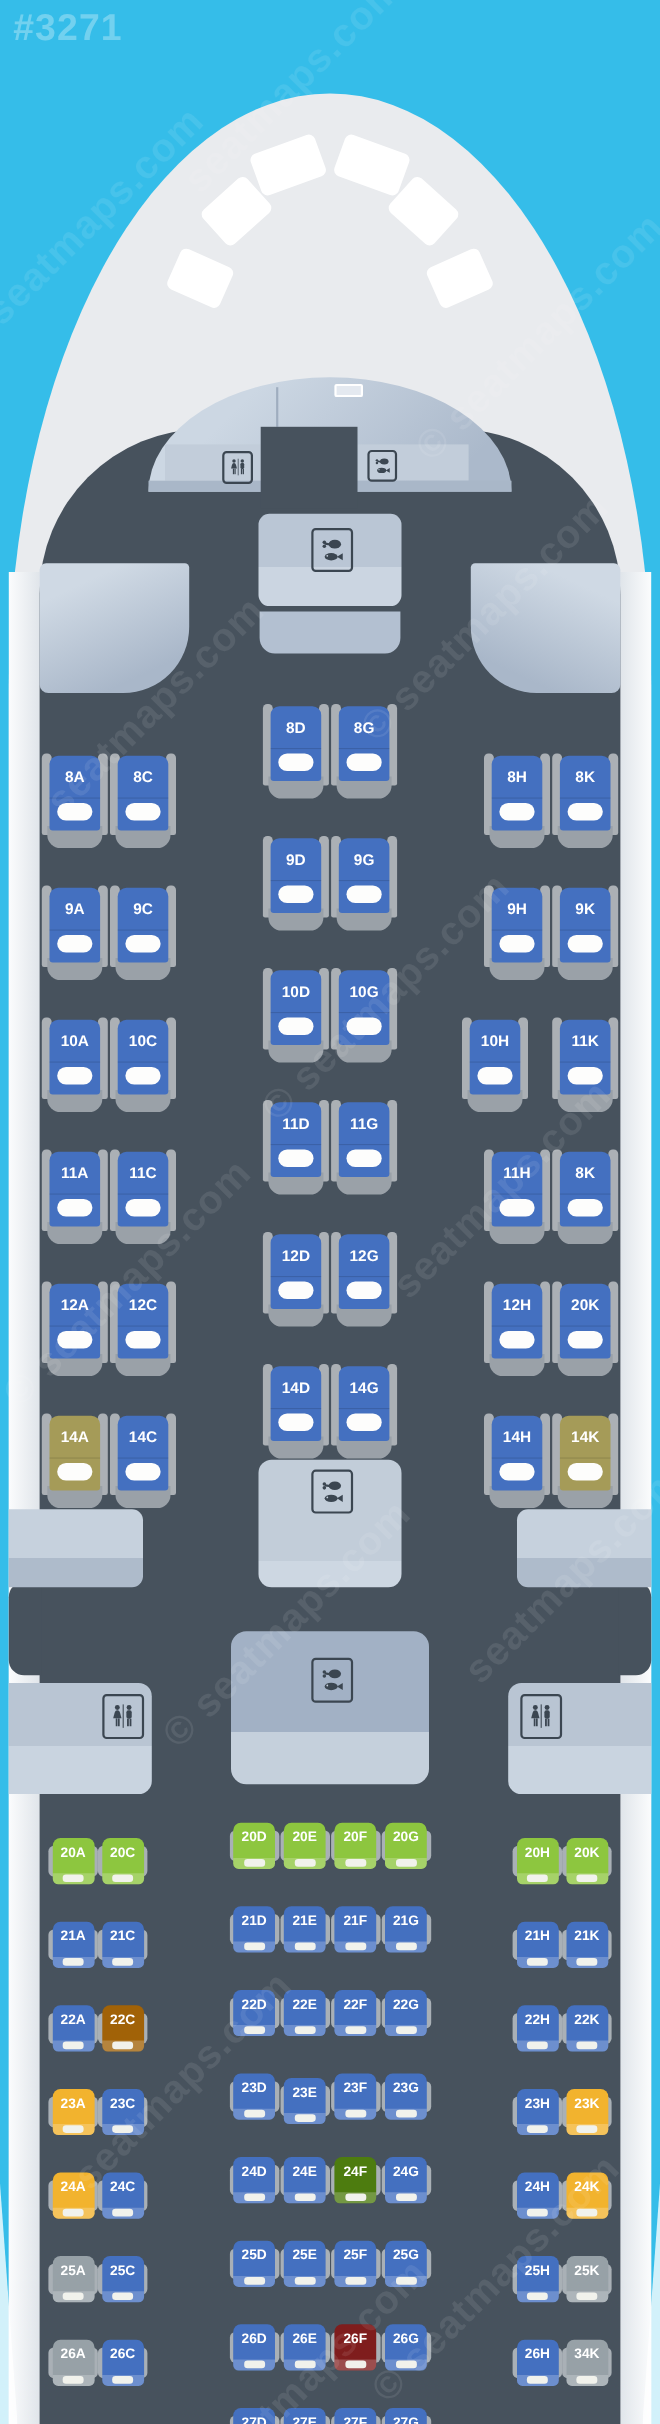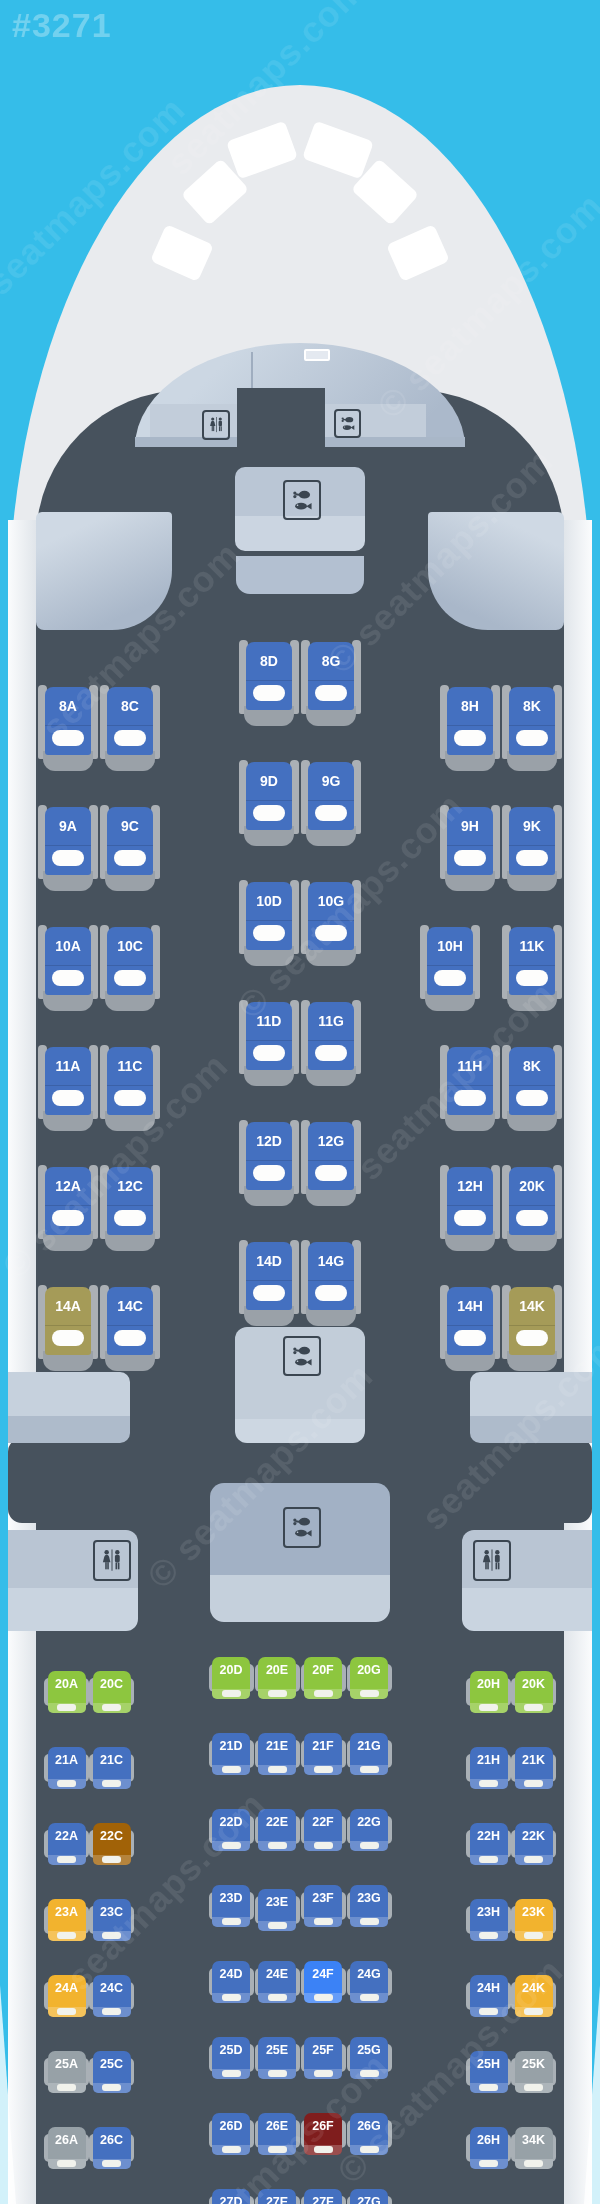--- a/index.html
+++ b/index.html
@@ -856,21 +856,21 @@
       <div class="seat-eco" style="left: 254.5px; top: 1961px;">
         <div class="eback"></div>
       <div class="eseat" style="background:#4470c0">
         <div class="elabel">24E</div>
         <div class="lip"></div>
         <div class="pill"></div>
       </div>
       </div>
       <div class="seat-eco" style="left: 300.5px; top: 1961px;">
         <div class="eback"></div>
-      <div class="eseat" style="background:#3b82f6">
+      <div class="eseat" style="background:#4d7c0f">
         <div class="elabel">24F</div>
         <div class="lip"></div>
         <div class="pill"></div>
       </div>
       </div>
       <div class="seat-eco" style="left: 346.5px; top: 1961px;">
         <div class="eback"></div>
       <div class="eseat" style="background:#4470c0">
         <div class="elabel">24G</div>
         <div class="lip"></div>

